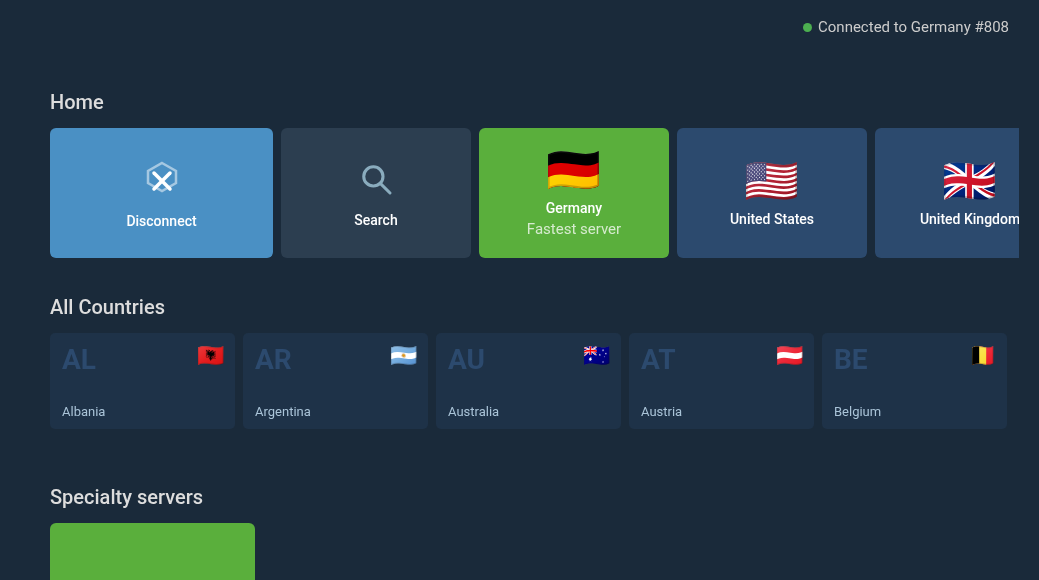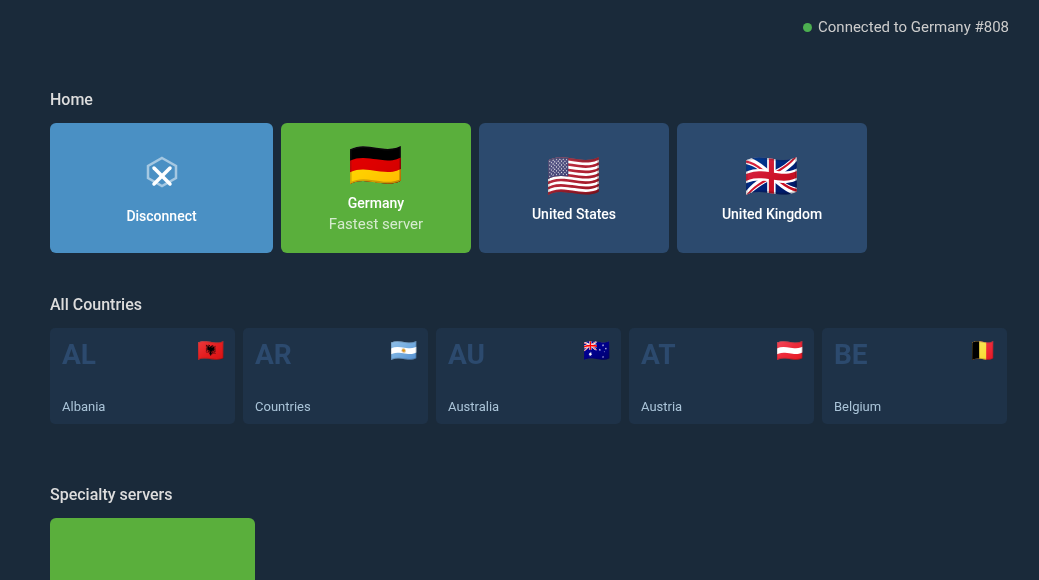--- a/index.html
+++ b/index.html
@@ -25,21 +25,21 @@
     }
     .status-dot {
       width: 9px;
       height: 9px;
       border-radius: 50%;
       background: #4caf50;
       display: inline-block;
     }
 
     .section-title {
-      font-size: 16px;
+      font-size: 20px;
       font-weight: 500;
       color: #ddd;
       margin-bottom: 14px;
     }
 
     
     .home-section {
       position: absolute;
       top: 90px;
       left: 50px;
@@ -206,20 +206,29 @@
         <svg viewBox="0 0 48 48" fill="none" xmlns="http://www.w3.org/2000/svg">
 
           <polygon points="24,6 38,14 38,26 24,34 10,26 10,14" stroke="rgba(255,255,255,0.5)" stroke-width="2.5" fill="none"></polygon>
           <line x1="16" y1="16" x2="32" y2="32" stroke="white" stroke-width="3.5" stroke-linecap="round"></line>
           <line x1="32" y1="16" x2="16" y2="32" stroke="white" stroke-width="3.5" stroke-linecap="round"></line>
         </svg>
       </div>
       <span class="card-label">Disconnect</span>
     </div>
 
+    <div class="home-card card-search">
+      <div class="search-icon-wrap">
+        <svg viewBox="0 0 48 48" xmlns="http://www.w3.org/2000/svg">
+          <circle cx="21" cy="21" r="11" stroke="#8aacbe" stroke-width="3.5" fill="none"></circle>
+          <line x1="29.5" y1="29.5" x2="40" y2="40" stroke="#8aacbe" stroke-width="3.5" stroke-linecap="round"></line>
+        </svg>
+      </div>
+      <span class="card-label">Search</span>
+    </div>
 
     <div class="home-card card-germany">
       <span class="flag-emoji">🇩🇪</span>
       <span class="card-label">Germany</span>
       <span class="card-sublabel">Fastest server</span>
     </div>
 
     <div class="home-card card-us">
       <span class="flag-emoji">🇺🇸</span>
       <span class="card-label">United States</span>
@@ -240,21 +249,21 @@
 
     <div class="country-card">
       <span class="country-card-code">AL</span>
       <span class="country-card-flag">🇦🇱</span>
       <span class="country-card-name">Albania</span>
     </div>
 
     <div class="country-card">
       <span class="country-card-code">AR</span>
       <span class="country-card-flag">🇦🇷</span>
-      <span class="country-card-name">Countries</span>
+      <span class="country-card-name">Argentina</span>
     </div>
 
     <div class="country-card">
       <span class="country-card-code">AU</span>
       <span class="country-card-flag">🇦🇺</span>
       <span class="country-card-name">Australia</span>
     </div>
 
     <div class="country-card">
       <span class="country-card-code">AT</span>

